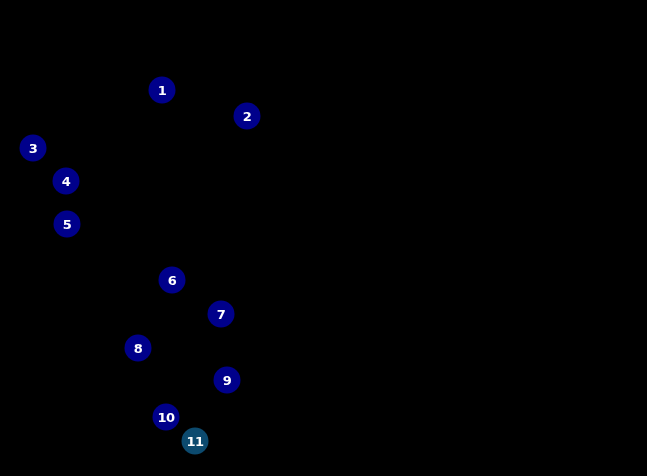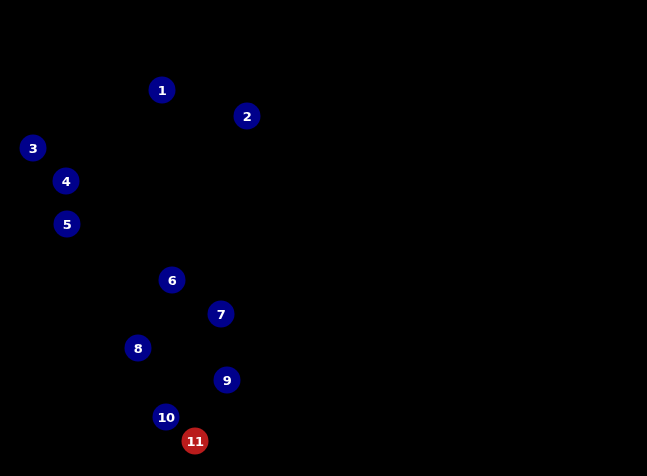--- a/index.html
+++ b/index.html
@@ -42,14 +42,14 @@
     <div class="marker" style="left: 162px; top: 90px; width: 27px; height: 27px; background: rgb(0, 0, 139); color: rgb(255, 255, 255);">1</div>
     <div class="marker" style="left: 247px; top: 116px; width: 27px; height: 27px; background: rgb(0, 0, 139); color: rgb(255, 255, 255);">2</div>
     <div class="marker" style="left: 33px; top: 148px; width: 27px; height: 27px; background: rgb(0, 0, 139); color: rgb(255, 255, 255);">3</div>
     <div class="marker" style="left: 66px; top: 181px; width: 27px; height: 27px; background: rgb(0, 0, 139); color: rgb(255, 255, 255);">4</div>
     <div class="marker" style="left: 67px; top: 224px; width: 27px; height: 27px; background: rgb(0, 0, 139); color: rgb(255, 255, 255);">5</div>
     <div class="marker" style="left: 172px; top: 280px; width: 27px; height: 27px; background: rgb(0, 0, 139); color: rgb(255, 255, 255);">6</div>
     <div class="marker" style="left: 221px; top: 314px; width: 27px; height: 27px; background: rgb(0, 0, 139); color: rgb(255, 255, 255);">7</div>
     <div class="marker" style="left: 138px; top: 348px; width: 27px; height: 27px; background: rgb(0, 0, 139); color: rgb(255, 255, 255);">8</div>
     <div class="marker" style="left: 227px; top: 380px; width: 27px; height: 27px; background: rgb(0, 0, 139); color: rgb(255, 255, 255);">9</div>
     <div class="marker" style="left: 166px; top: 417px; width: 27px; height: 27px; background: rgb(0, 0, 139); color: rgb(255, 255, 255);">10</div>
-    <div class="marker" style="left: 195px; top: 441px; width: 27px; height: 27px; background: #b91c1c; color: rgb(255, 255, 255);">11</div>
+    <div class="marker" style="left: 195px; top: 441px; width: 27px; height: 27px; background: #0c4a6e; color: rgb(255, 255, 255);">11</div>
   </div>
 
 </body></html>

